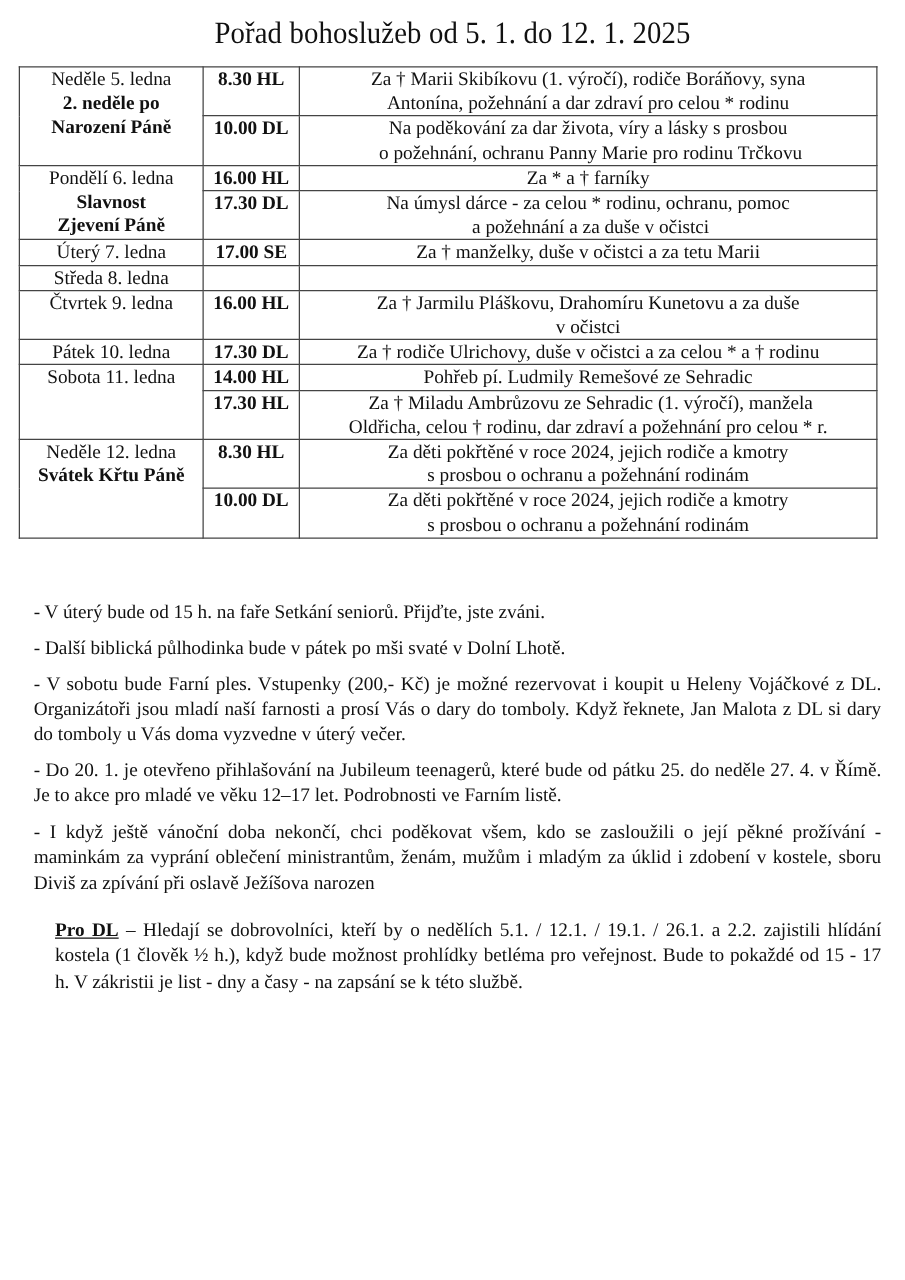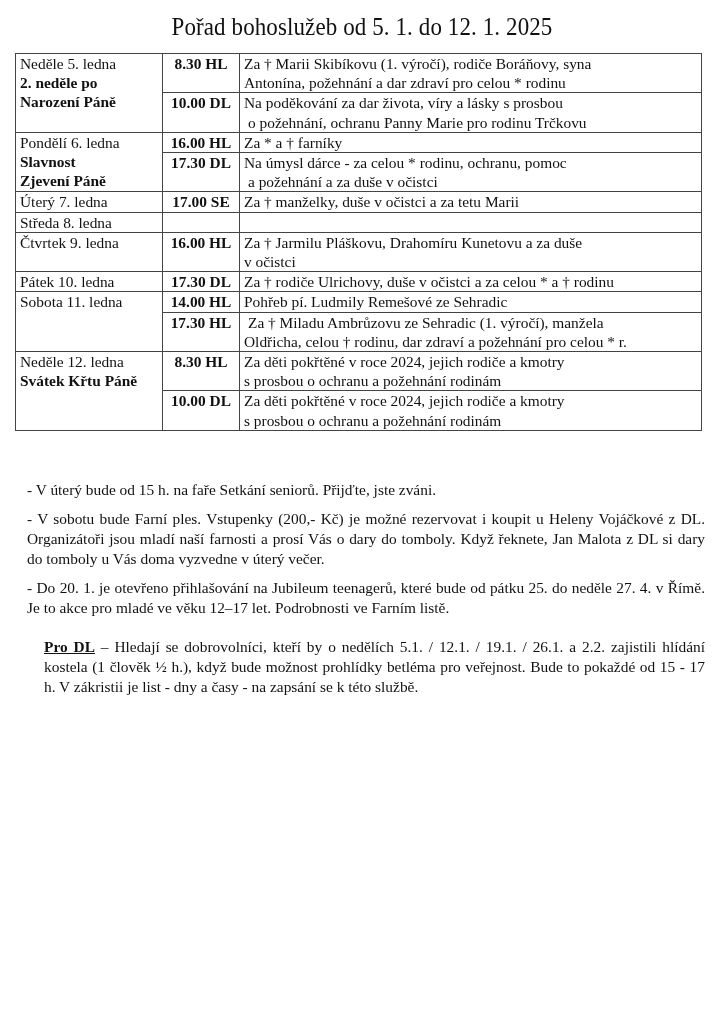--- a/index.html
+++ b/index.html
@@ -9,21 +9,21 @@
   }
   .title {
     position: absolute; top: 14px; left: 0; width: 724px; text-align: center;
     font-size: 23px; letter-spacing: 0.1px; transform: scaleY(1.08);
   }
   table.sched {
     position: absolute; left: 15px; top: 53px; width: 687px;
     border-collapse: collapse; font-size: 15.4px; line-height: 19.2px;
   }
   table.sched td {
-    border: 1px solid #444; padding: 0 4px; vertical-align: top;
+    border: 1px solid #444; padding: 0 4px; vertical-align: top; text-align: center;
   }
   td.day { width: 138px; vertical-align: middle; padding-left: 6px; padding-right: 2px; }
   td.time { width: 68px; text-align: center; padding: 0 2px; font-weight: bold; }
   td.intent { padding-left: 7px; margin-left: 32px; }
   .feast { font-weight: bold; display: block; }
   .news {
     position: absolute; left: 27px; top: 480px; width: 678px;
     font-size: 15.4px; line-height: 20.3px; text-align: justify;
   }
   .news p { margin: 0 0 8.5px 0; }
@@ -150,16 +150,18 @@
     <td class="intent">
       <div>Za děti pokřtěné v roce 2024, jejich rodiče a kmotry</div>
       <div>s prosbou o ochranu a požehnání rodinám</div>
     </td>
   </tr>
 </tbody>
   </table>
 
 <div class="news">
   <p>- V úterý bude od 15 h. na faře Setkání seniorů. Přijďte, jste zváni.</p>
+  <p>- Další biblická půlhodinka bude v pátek po mši svaté v Dolní Lhotě.</p>
   <p>- V sobotu bude Farní ples. Vstupenky (200,- Kč) je možné rezervovat i koupit u Heleny Vojáčkové z DL. Organizátoři jsou mladí naší farnosti a prosí Vás o dary do tomboly. Když řeknete, Jan Malota z DL si dary do tomboly u Vás doma vyzvedne v úterý večer.</p>
   <p>- Do 20. 1. je otevřeno přihlašování na Jubileum teenagerů, které bude od pátku 25. do neděle 27. 4. v Římě. Je to akce pro mladé ve věku 12–17 let. Podrobnosti ve Farním listě.</p>
+  <p>- I když ještě vánoční doba nekončí, chci poděkovat všem, kdo se zasloužili o její pěkné prožívání - maminkám za vyprání oblečení ministrantům, ženám, mužům i mladým za úklid i zdobení v kostele, sboru Diviš za zpívání při oslavě Ježíšova narozen</p>
   <p class="last"><span class="u">Pro DL</span><span> – Hledají se dobrovolníci, kteří by o nedělích 5.1. / 12.1. / 19.1. / 26.1. a 2.2. zajistili hlídání kostela (1 člověk ½ h.), když bude možnost prohlídky betléma pro veřejnost. Bude to pokaždé od 15 - 17 h. V zákristii je list - dny a časy - na zapsání se k této službě.</span></p>
 </div>
 
 </body></html>

